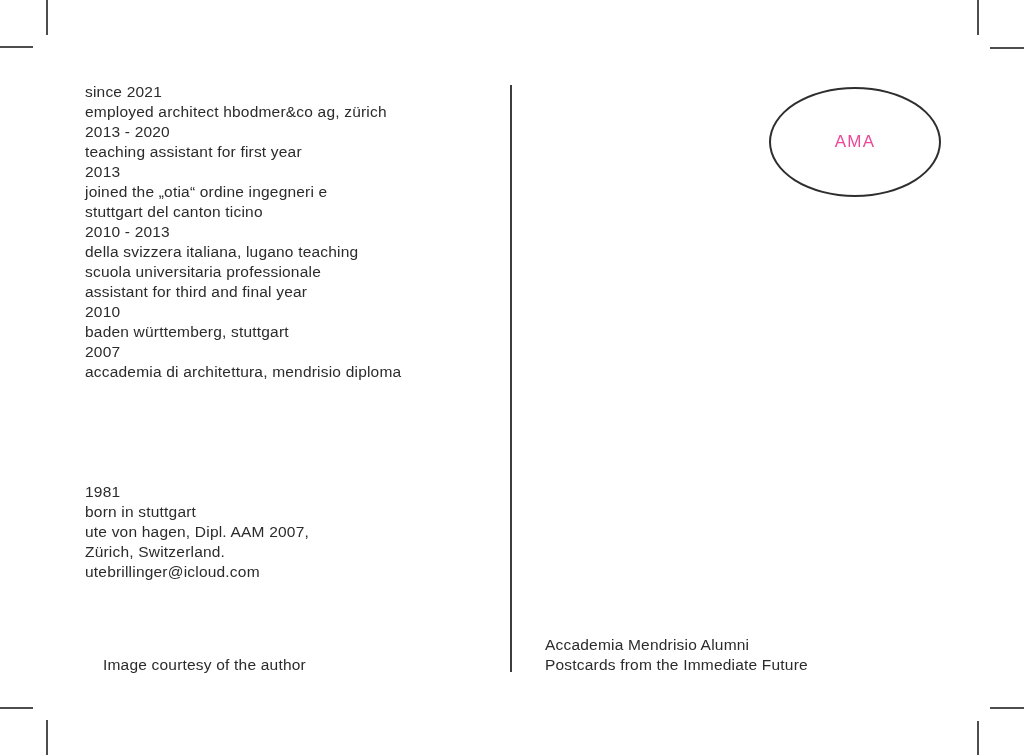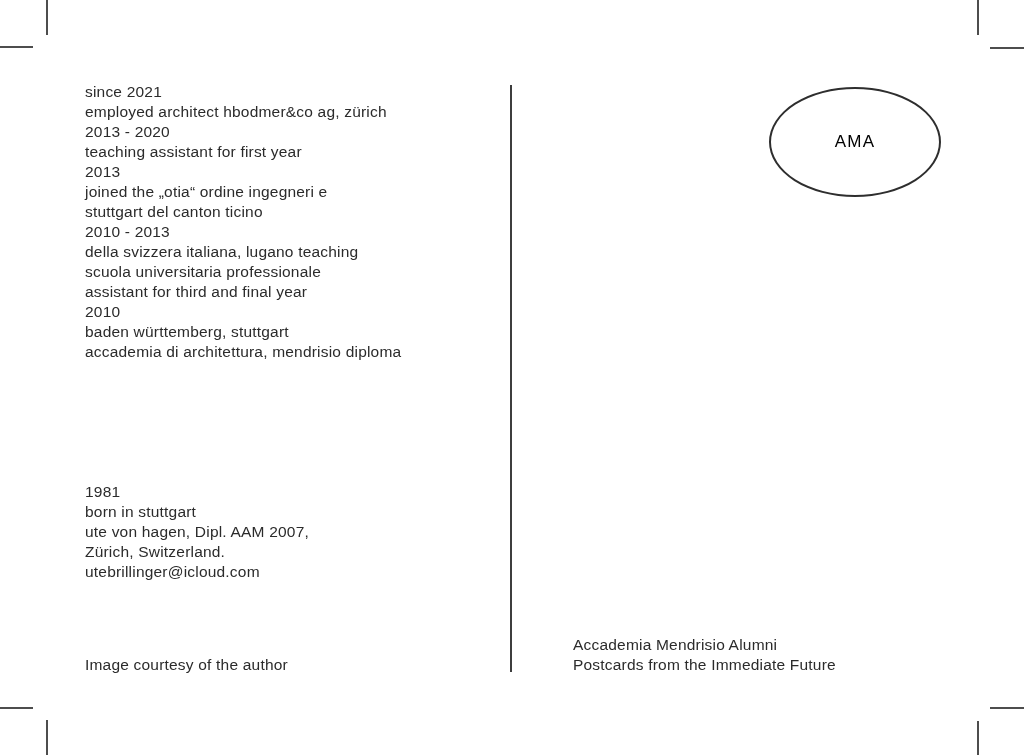--- a/index.html
+++ b/index.html
@@ -33,38 +33,38 @@
   .textline {
     font-size: 15.5px;
     line-height: 20px;
     letter-spacing: 0.2px;
     white-space: nowrap;
     color: #2b2b2b;
   }
 
   .career-block   { position: absolute; left: 85px; top: 82px; }
   .personal-block { position: absolute; left: 85px; top: 482px; }
-  .credit-line    { position: absolute; left: 85px; top: 655px; text-align: right; }
-  .footer-block   { position: absolute; left: 545px; top: 635px; margin-left: 28px; }
+  .credit-line    { position: absolute; left: 103px; top: 655px; text-align: right; }
+  .footer-block   { position: absolute; left: 545px; top: 635px; }
 
   .ellipse-badge {
     position: absolute;
     left: 769px; top: 87px;
     width: 172px; height: 110px;
     border: 2px solid #2e2e2e;
     border-radius: 50%;
     display: flex;
     align-items: center;
     justify-content: center;
     background: #ffffff;
   }
   .ellipse-badge .badge-label {
     font-size: 17px;
     letter-spacing: 1.2px;
-    color: #000000;
+    color: #ec4899;
   }
 </style>
 </head>
 <body>
 
 <div class="page">
 
   <div class="crop-mark cm-tl-v"></div>
   <div class="crop-mark cm-tl-h"></div>
   <div class="crop-mark cm-tr-v"></div>
@@ -83,20 +83,21 @@
     <div class="textline">teaching assistant for first year</div>
     <div class="textline">2013</div>
     <div class="textline">joined the „otia“ ordine ingegneri e</div>
     <div class="textline">stuttgart del canton ticino</div>
     <div class="textline">2010 - 2013</div>
     <div class="textline">della svizzera italiana, lugano teaching</div>
     <div class="textline">scuola universitaria professionale</div>
     <div class="textline">assistant for third and final year</div>
     <div class="textline">2010</div>
     <div class="textline">baden württemberg, stuttgart</div>
+    <div class="textline">2007</div>
     <div class="textline">accademia di architettura, mendrisio diploma</div>
   </div>
 
   <div class="personal-block">
     <div class="textline">1981</div>
     <div class="textline">born in stuttgart</div>
     <div class="textline">ute von hagen, Dipl. AAM 2007,</div>
     <div class="textline">Zürich, Switzerland.</div>
     <div class="textline">utebrillinger@icloud.com</div>
   </div>

